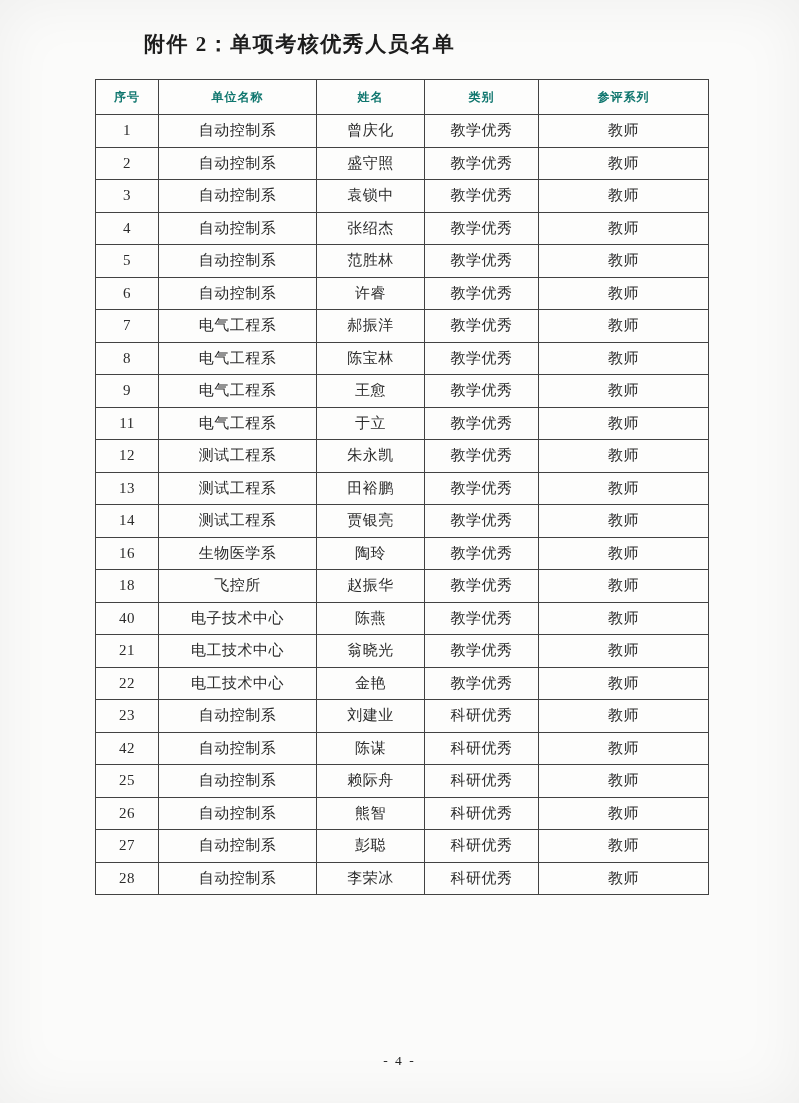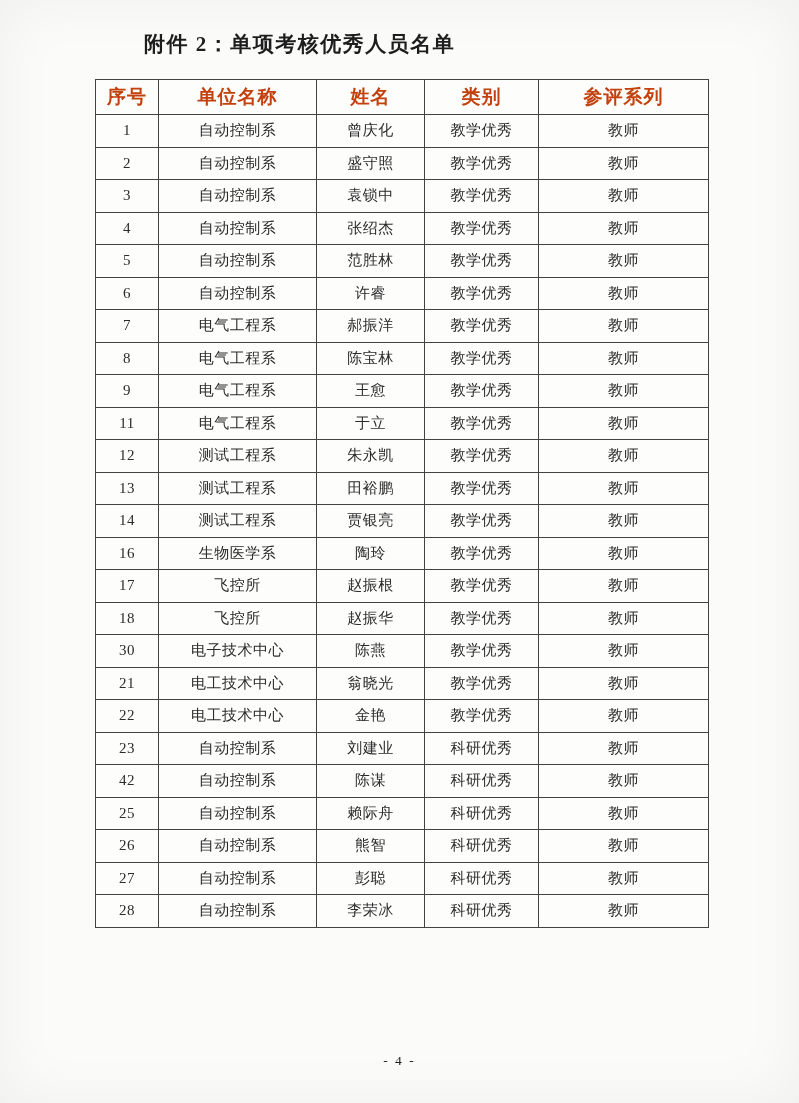--- a/index.html
+++ b/index.html
@@ -39,23 +39,23 @@
   table.roster td {
     border: 1.7px solid #424242;
     text-align: center;
     vertical-align: middle;
     padding: 0 2px;
     overflow: hidden;
     white-space: nowrap;
   }
   table.roster th {
     height: 34px;
-    font-size: 19px;
+    font-size: 12px;
     font-weight: bold;
-    color: #c2410c;
+    color: #0f766e;
     letter-spacing: 1px;
   }
   table.roster td {
     height: 31.5px;
     font-size: 15px;
     font-weight: normal;
     color: #2b2b2b;
     letter-spacing: 0.5px;
   }
   .page-number {
@@ -184,35 +184,28 @@
         <td>教师</td>
       </tr>
       <tr>
         <td>16</td>
         <td>生物医学系</td>
         <td>陶玲</td>
         <td>教学优秀</td>
         <td>教师</td>
       </tr>
       <tr>
-        <td>17</td>
-        <td>飞控所</td>
-        <td>赵振根</td>
-        <td>教学优秀</td>
-        <td>教师</td>
-      </tr>
-      <tr>
         <td>18</td>
         <td>飞控所</td>
         <td>赵振华</td>
         <td>教学优秀</td>
         <td>教师</td>
       </tr>
       <tr>
-        <td>30</td>
+        <td>40</td>
         <td>电子技术中心</td>
         <td>陈燕</td>
         <td>教学优秀</td>
         <td>教师</td>
       </tr>
       <tr>
         <td>21</td>
         <td>电工技术中心</td>
         <td>翁晓光</td>
         <td>教学优秀</td>

